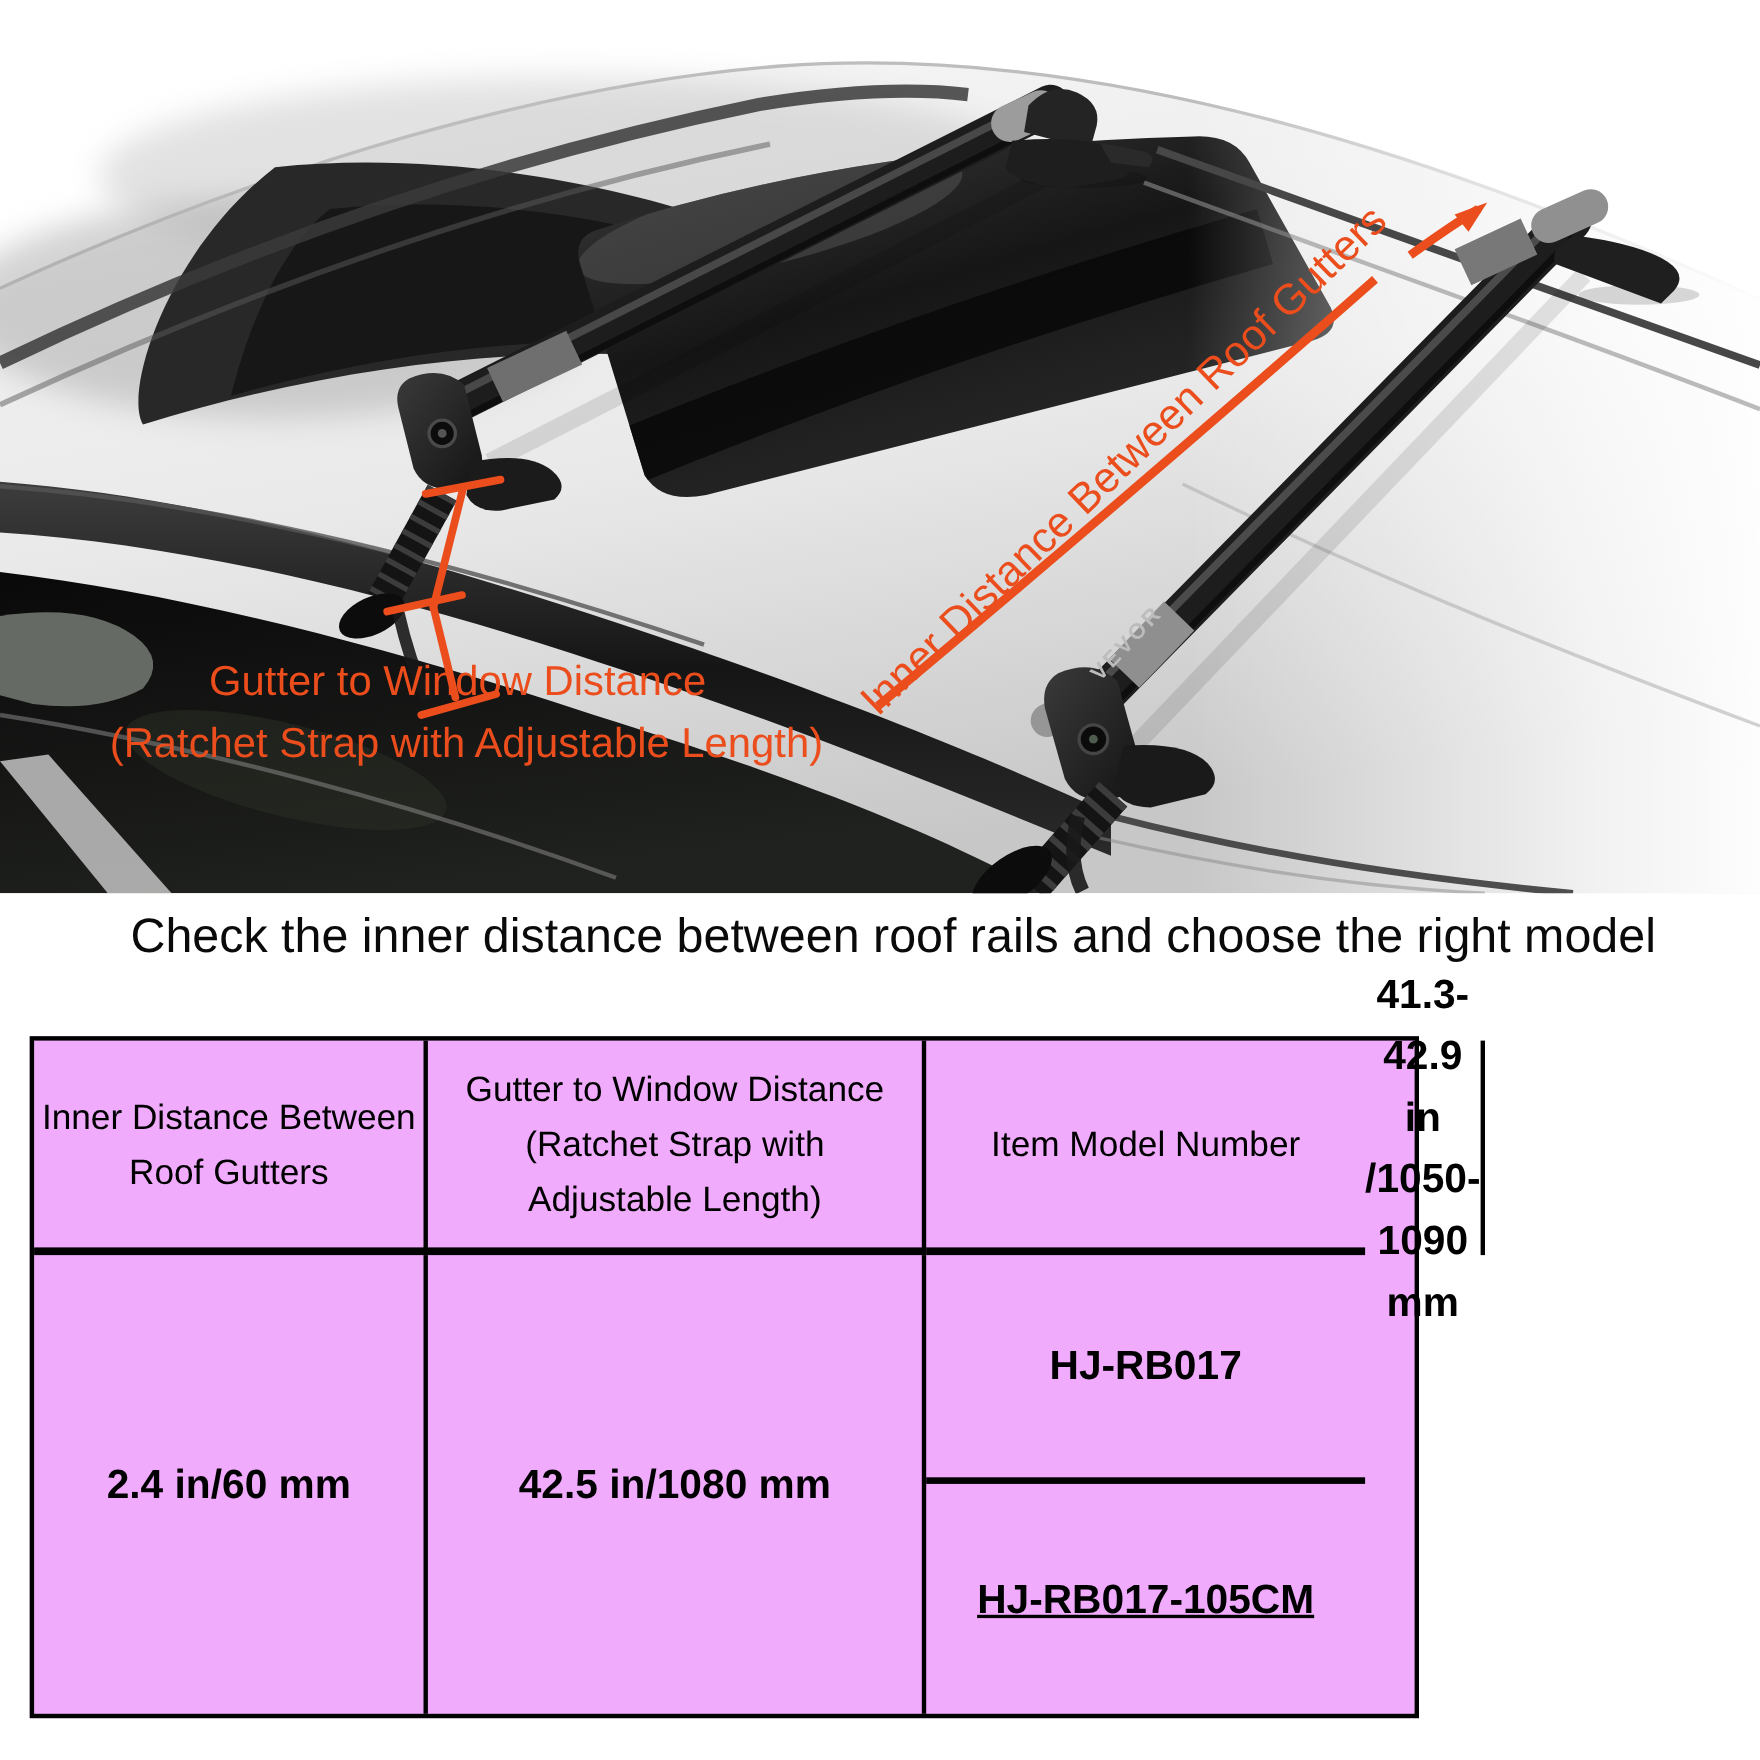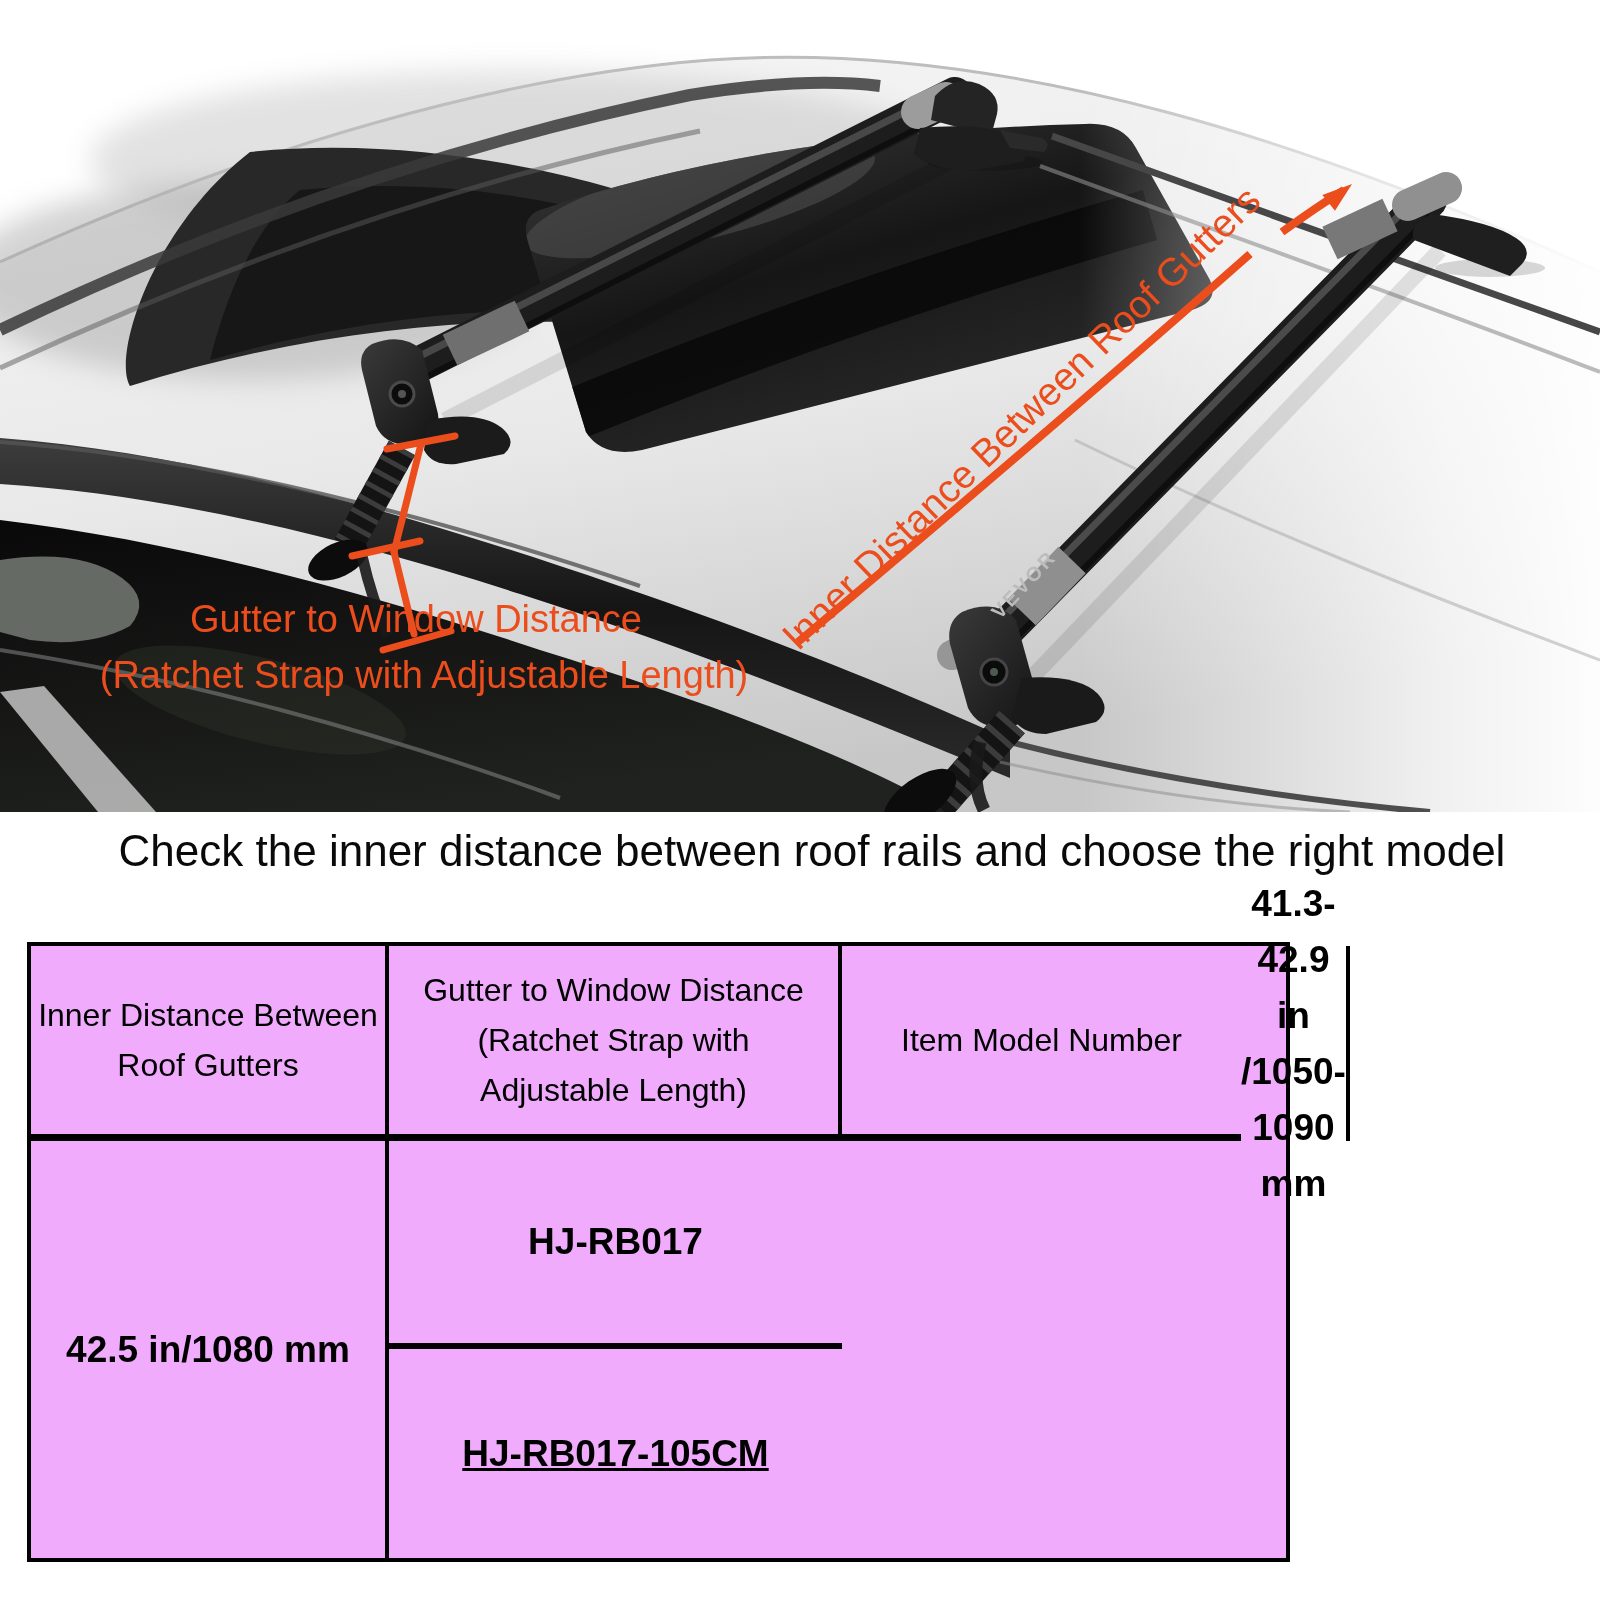--- a/index.html
+++ b/index.html
@@ -189,20 +189,21 @@
 
     <div class="cell th">Inner Distance Between
 Roof Gutters</div>
     <div class="cell th">Gutter to Window Distance
 (Ratchet Strap with
 Adjustable Length)</div>
     <div class="cell th no-r">Item Model Number</div>
 
     <div class="cell td">41.3-42.9 in
 /1050-1090 mm</div>
+    <div class="cell td">2.4 in/60 mm</div>
     <div class="cell td">42.5 in/1080 mm</div>
     <div class="model-col">
       <div class="model-cell model-top">HJ-RB017</div>
       <div class="model-cell model-bottom">HJ-RB017-105CM</div>
     </div>
   </div>
 
 </div>
 
 </body></html>

